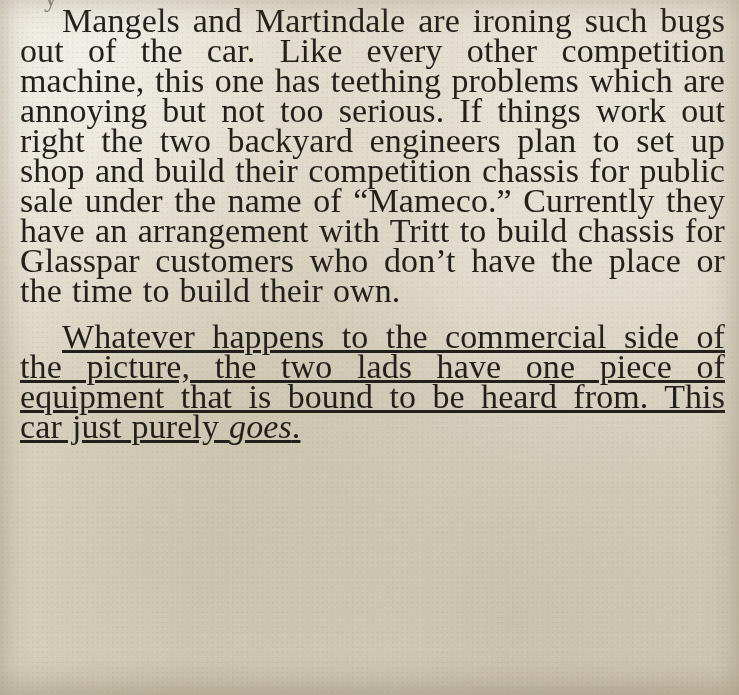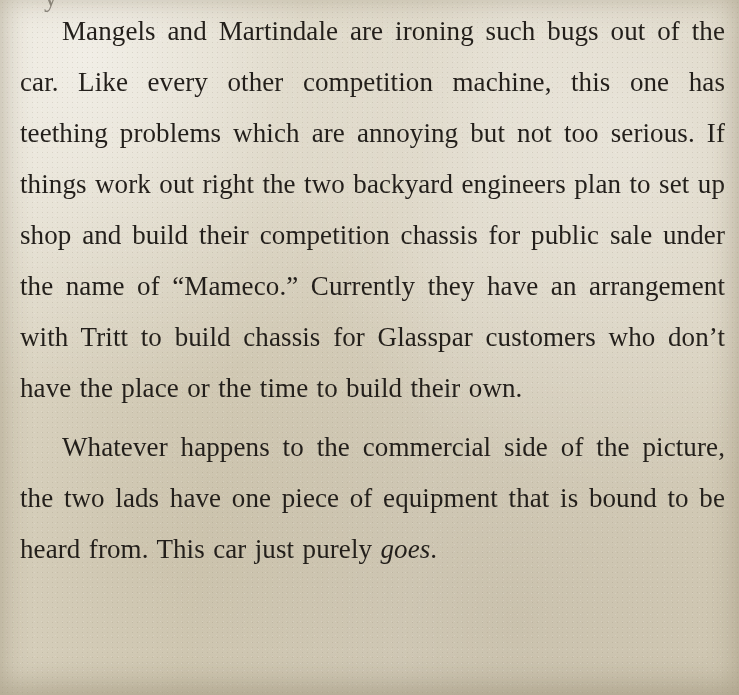--- a/index.html
+++ b/index.html
@@ -56,33 +56,34 @@
     top: -16px;
     padding-left: 44px;
     letter-spacing: 0.3px;
   }
   #body-text {
     position: absolute;
     left: 20px;
     top: 6px;
     width: 705px;
     color: #231f1b;
-    font-size: 27px;
-    line-height: 51px;
+    font-size: 34px;
+    line-height: 30px;
     text-align: justify;
     text-justify: inter-word;
     letter-spacing: 0.1px;
     word-spacing: 1.5px;
   }
   .para {
     margin: 0;
     text-indent: 42px;
   }
   .para + .para {
-    margin-top: 8px;
+    margin-top: 16px;
+    text-decoration: underline;
   }
   .it {
     font-style: italic;
   }
   #signature {
     position: absolute;
     right: 24px;
     top: 630px;
     font-family: "Liberation Sans", sans-serif;
     font-weight: bold;

